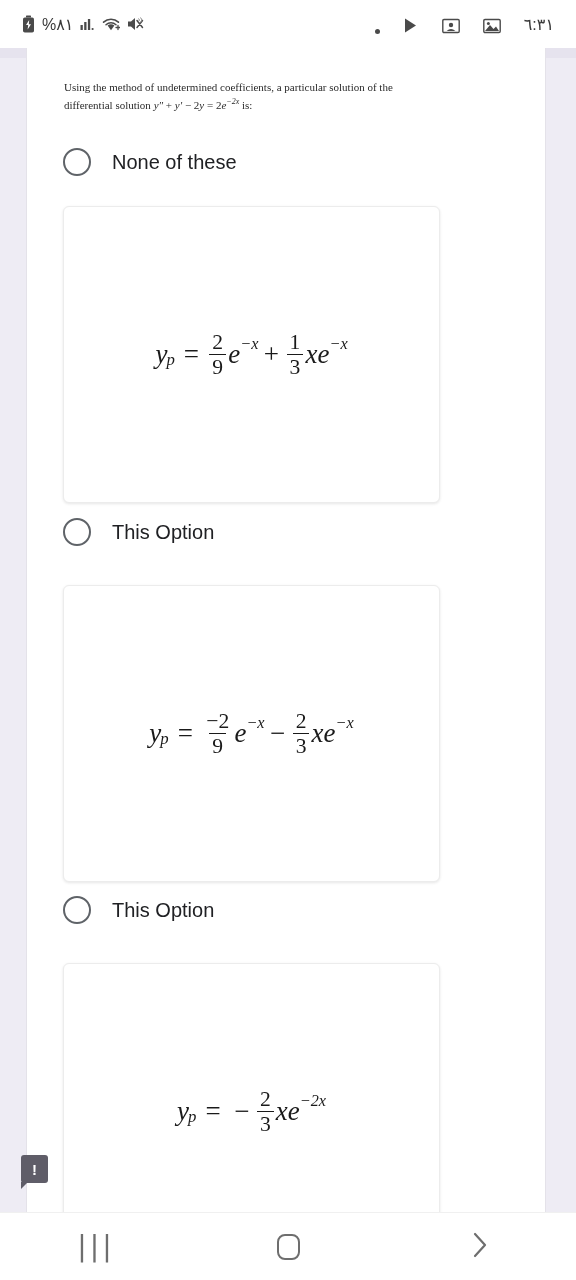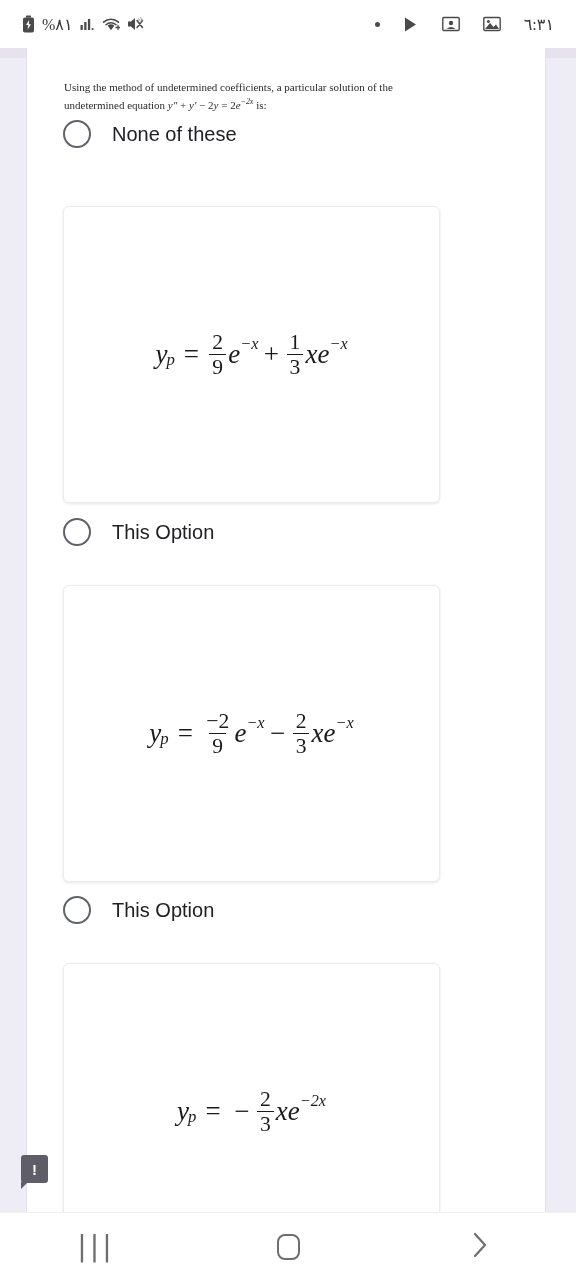--- a/index.html
+++ b/index.html
@@ -28,26 +28,26 @@
     justify-content: space-between;
     padding: 0 22px;
   }
 
   .status-left, .status-right {
     display: flex;
     align-items: center;
     gap: 7px;
   }
 
-  .status-right { gap: 23px; }
+  .status-right { gap: 23px; align-items: flex-end; }
 
   .sb-text {
     font-size: 16px;
     color: #3a3a3a;
-    font-family: Liberation Serif, serif;
+    font-family: Liberation Sans, sans-serif;
     letter-spacing: 0.5px;
   }
 
   .sb-icon {
     display: inline-flex;
     align-items: center;
     justify-content: center;
     color: #4a4a4a;
   }
 
@@ -353,24 +353,24 @@
 <div class="edge-cap cap-left"></div>
 <div class="edge-cap cap-right"></div>
 <div class="body-sep sep-left"></div>
 <div class="body-sep sep-right"></div>
 
 <div class="page">
 
   <div class="question-text">
     <span>Using the method of undetermined coefficients, a particular solution of the</span>
     <br>
-    <span>undetermined equation </span><span class="mathi">y</span><span class="mathi">″</span><span> + </span><span class="mathi">y</span><span class="mathi">′</span><span> − 2</span><span class="mathi">y</span><span> = 2</span><span class="mathi">e</span><span class="sup mathi">−2x</span><span> is:</span>
-  </div>
-
-  <div class="option-row" style="top:72px;text-align:center;">
+    <span>differential solution </span><span class="mathi">y</span><span class="mathi">″</span><span> + </span><span class="mathi">y</span><span class="mathi">′</span><span> − 2</span><span class="mathi">y</span><span> = 2</span><span class="mathi">e</span><span class="sup mathi">−2x</span><span> is:</span>
+  </div>
+
+  <div class="option-row" style="top:100px;text-align:center;">
     <span class="radio"></span>
     <span class="option-label">None of these</span>
   </div>
 
   <div class="formula-card" style="top:158px; height:297px;">
     <div class="formula">
       <span class="var">y</span>
         <span class="sub">p</span>
       <span class="eqsign">=</span>
       <span class="frac">

